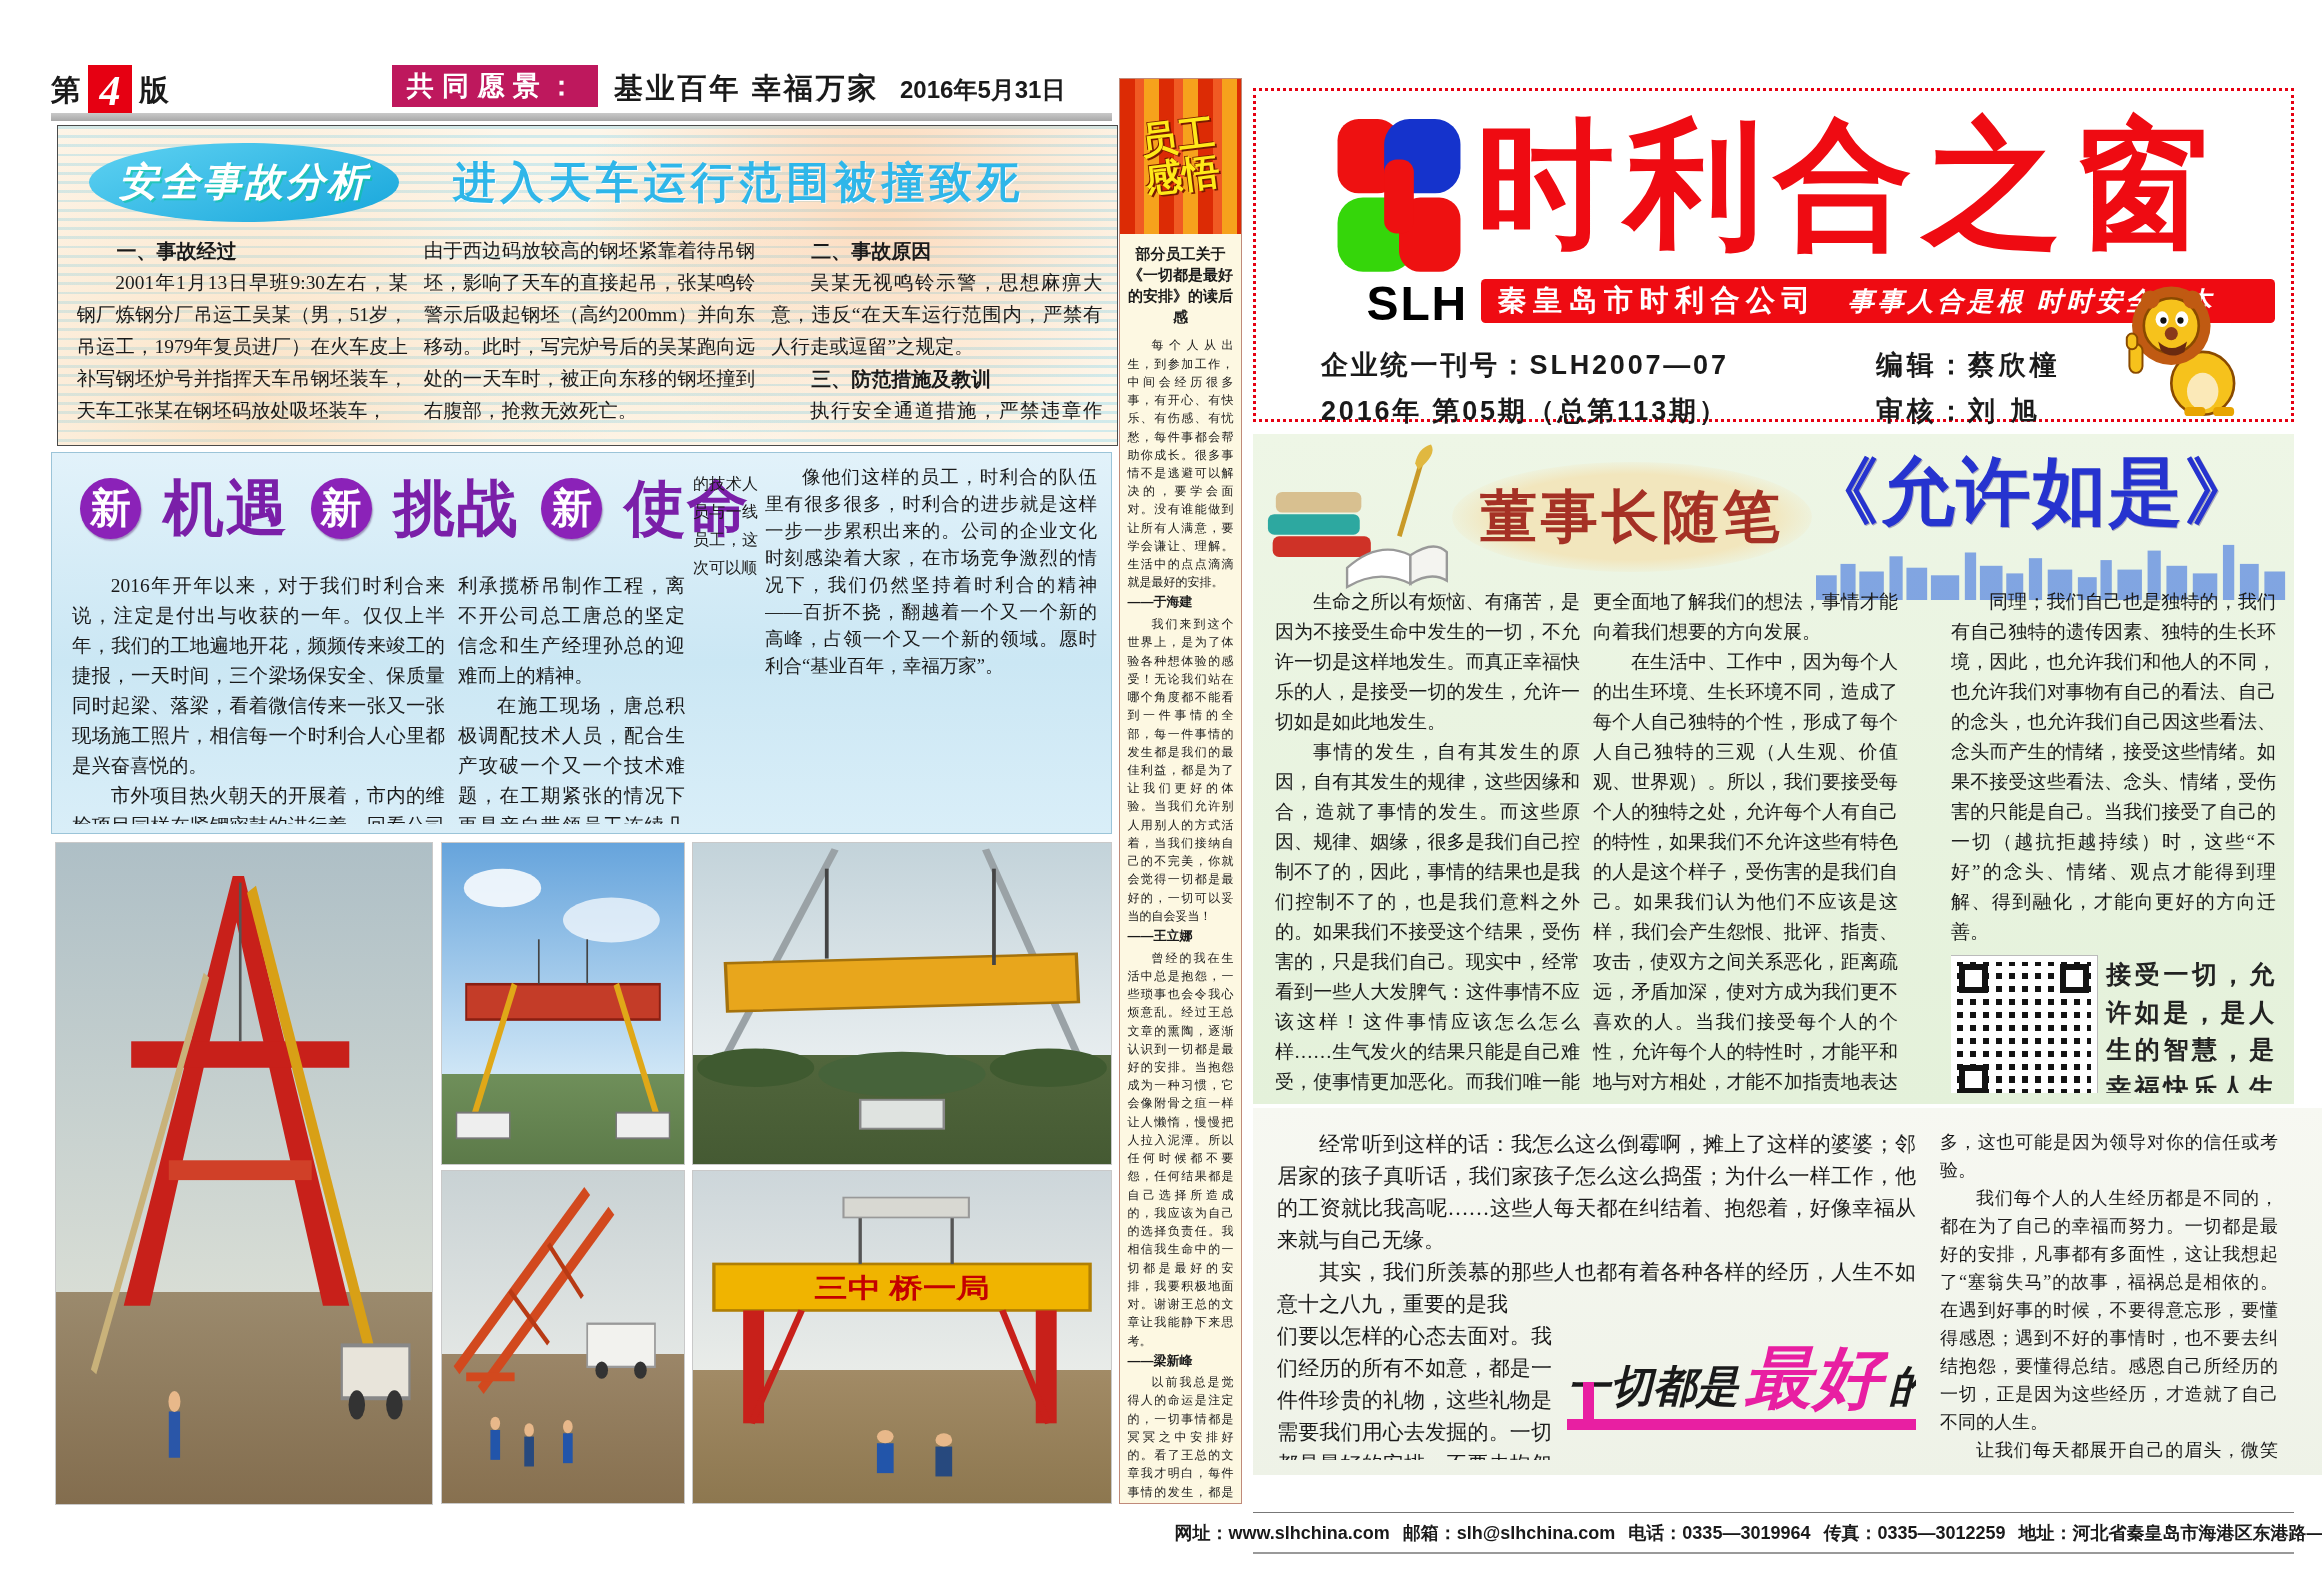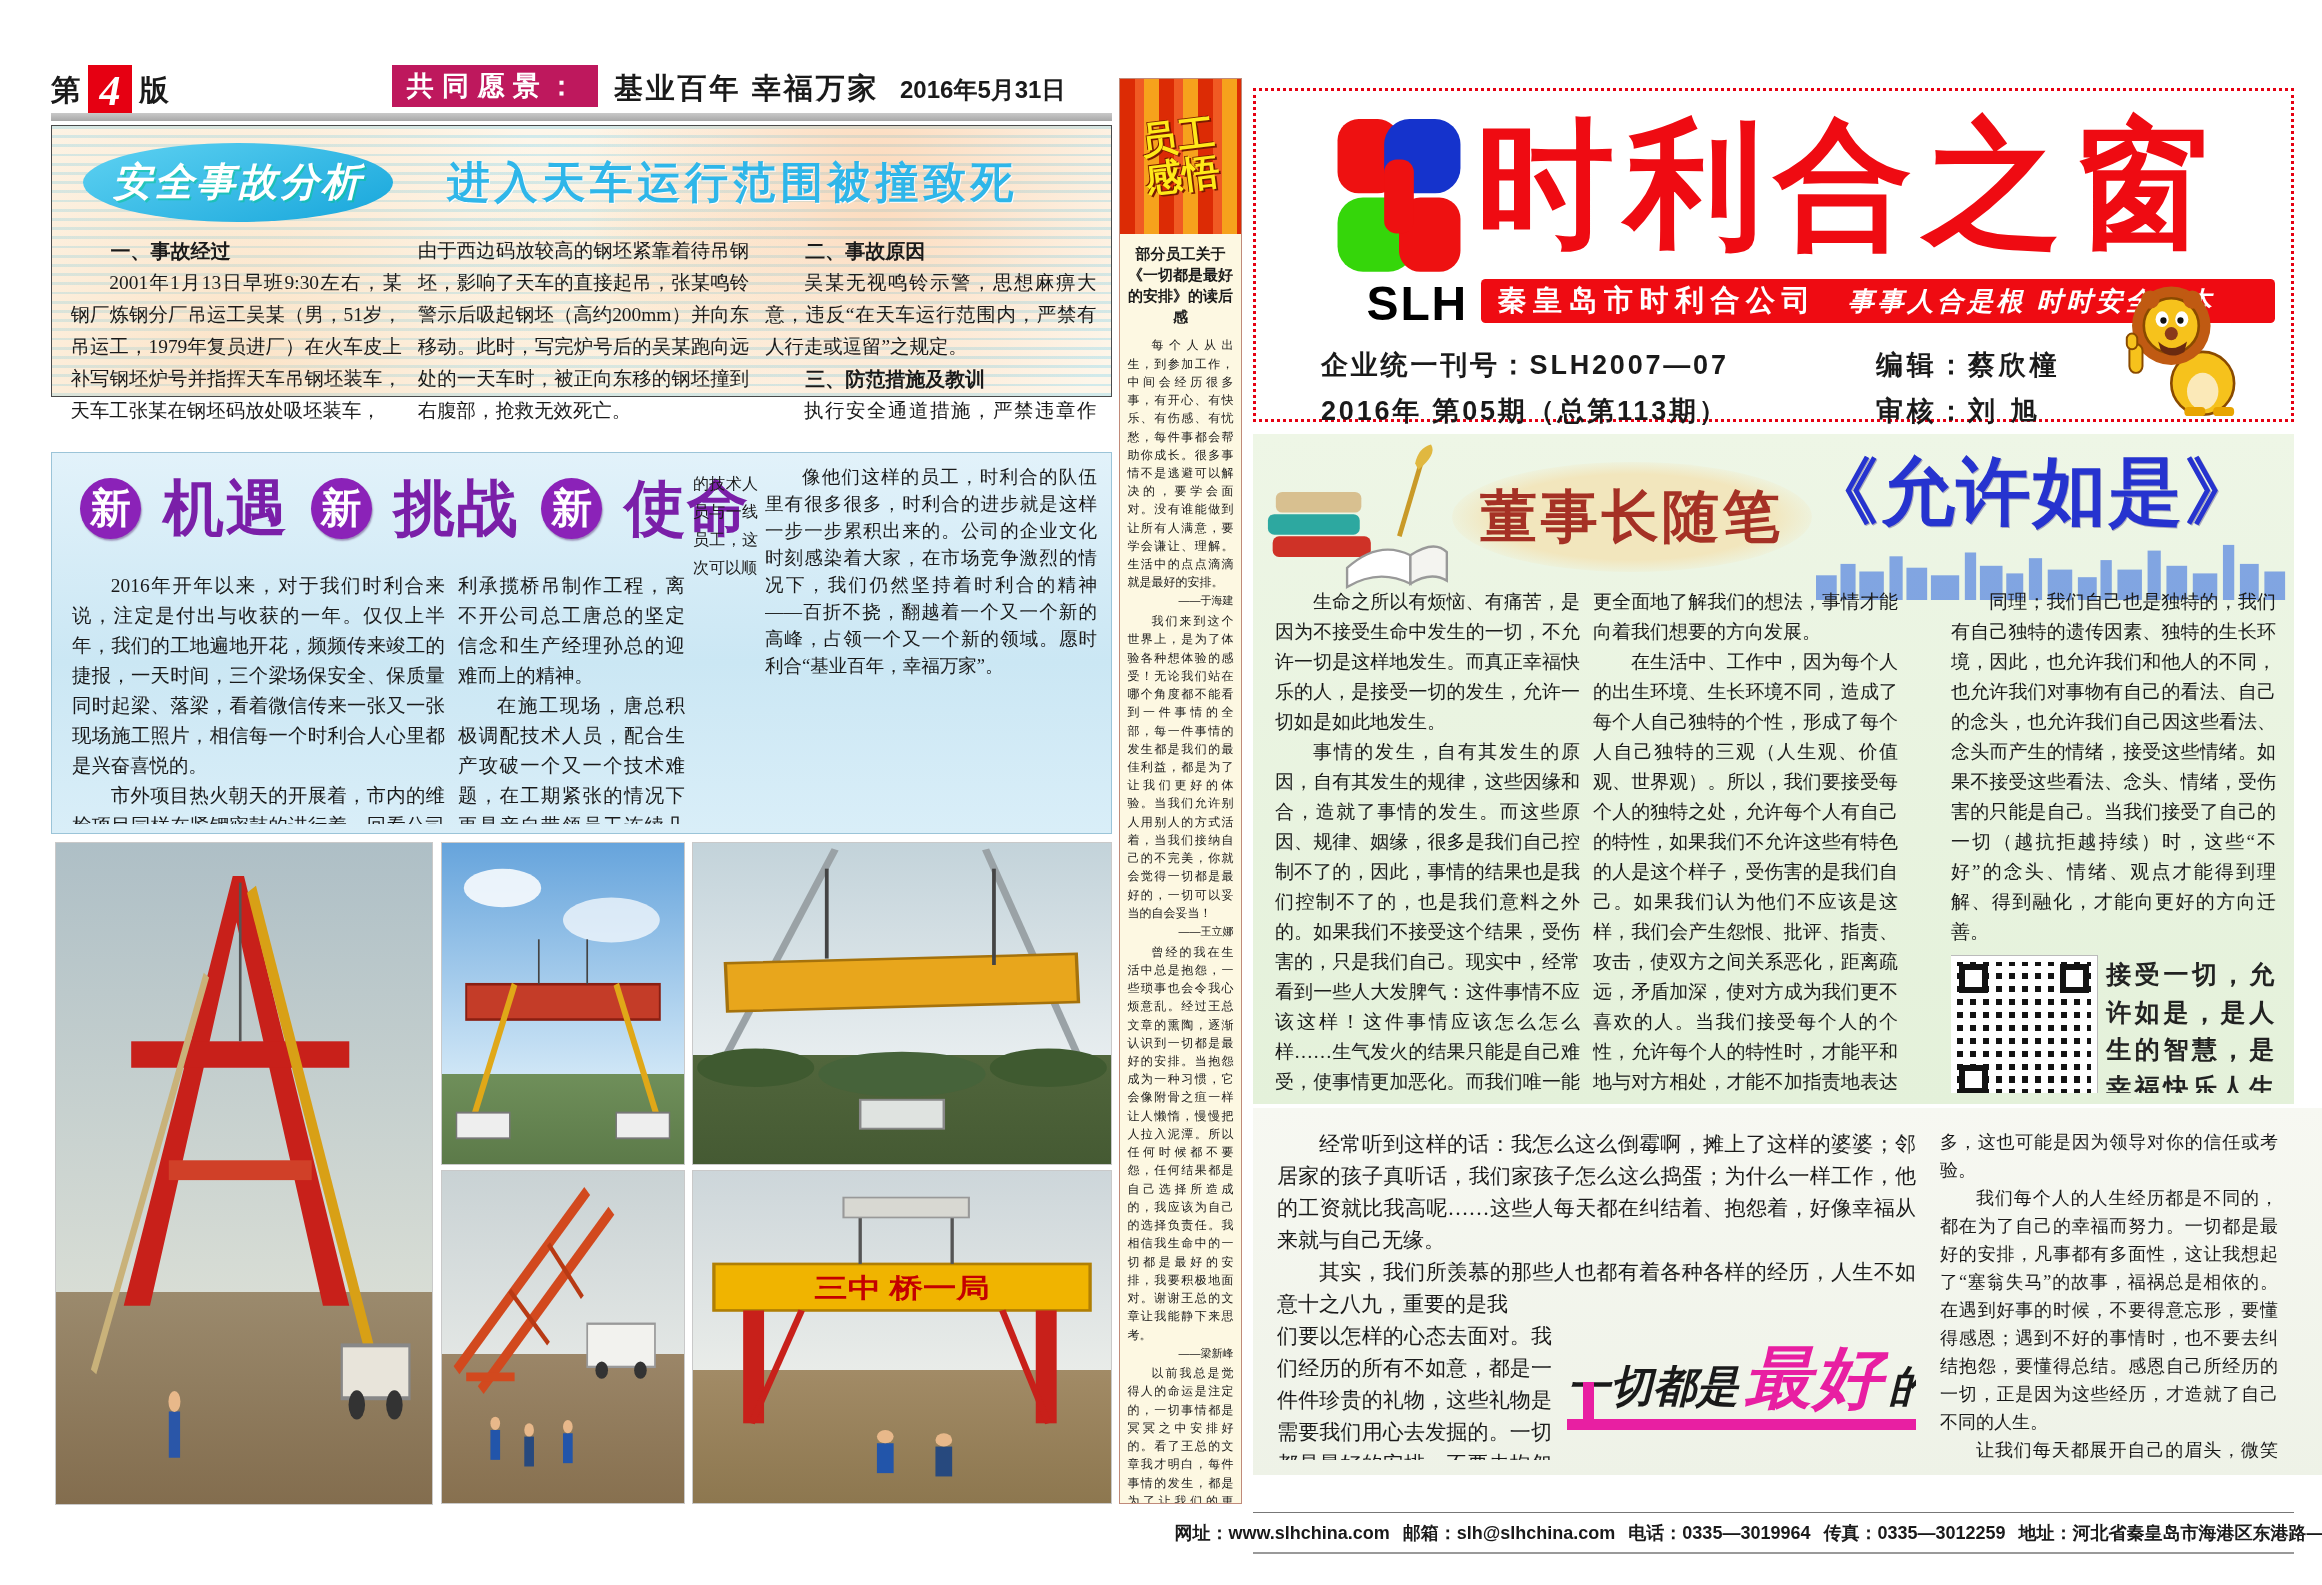--- a/index.html
+++ b/index.html
@@ -16,21 +16,21 @@
   .pageno{position:absolute;left:0;top:11px;font-weight:bold;font-size:29.5px;display:flex;align-items:center;gap:7.4px}
   .pageno .numbox{display:inline-block;width:44px;height:52px;background:#e60012;color:#fff;
     font-size:42px;font-style:italic;text-align:center;line-height:52px;font-family:"Liberation Serif",serif}
   .visionbox{position:absolute;left:341px;top:11px;height:42px;background:#be185d;color:#fff;
     font-weight:bold;font-size:27px;line-height:42px;padding:0 14.8px;letter-spacing:8.3px}
   .visiontext{position:absolute;left:563px;top:14.8px;font-weight:bold;font-size:29px;letter-spacing:2.8px}
   .lp-date{position:absolute;left:849px;top:20px;font-weight:bold;font-size:24px}
   .lp-rule{left:51px;top:113px;width:1061px;height:8.3px;background:linear-gradient(#c9c9c9,#a8a8a8)}
 
   
-  .accident{left:51px;top:125px;width:1061px;height:272px;border:1.8px solid #4a4a4a;
+  .accident{left:57px;top:125px;width:1061px;height:321px;border:1.8px solid #4a4a4a;
     background:
       radial-gradient(circle at 78% 22%,rgba(250,176,120,.40),transparent 34%),
       radial-gradient(circle at 18% 85%,rgba(249,205,158,.45),transparent 40%),
       radial-gradient(circle at 55% 60%,rgba(252,214,170,.30),transparent 30%),
       repeating-linear-gradient(180deg,rgba(108,205,236,.30) 0 2.8px,rgba(255,255,255,0) 2.8px 9.2px),
       #fdf6ea}
   .acc-badge{position:absolute;left:31px;top:16.6px;width:310px;height:79px;border-radius:50%;
     background:linear-gradient(160deg,#5fd2f2,#17a6db);display:flex;align-items:center;justify-content:center;
     color:#fff;font-weight:bold;font-style:italic;font-size:39px;letter-spacing:2.8px;
     text-shadow:1.8px 1.8px 0 rgba(8,198,148,.55)}
@@ -72,21 +72,21 @@
   .ganwu{left:1119px;top:78px;width:123px;height:1426px;border:0.9px solid #c08a7a;background:#fdf8e2;overflow:hidden}
   .g-head{height:155px;background:repeating-linear-gradient(90deg,#dc2b05 0 14.8px,#f05a23 14.8px 24px,#f6a21c 24px 39px);
     display:flex;align-items:center;justify-content:center}
   .g-head span{color:#ffe919;font-weight:bold;font-size:37px;font-family:"Liberation Sans",sans-serif;
     transform:rotate(-7deg);text-shadow:1.8px 1.8px 0 #7a1a02,-0.9px -0.9px 0 #7a1a02;letter-spacing:0.9px;
     writing-mode:horizontal-tb;line-height:1.05;text-align:center;display:inline-block;width:83px}
   .g-sub{padding:9.2px 4.6px 5.5px 4.6px;text-align:center;font-weight:bold;font-size:15px;line-height:1.4;
     font-family:"Liberation Sans",sans-serif}
   .g-entries{padding:3.7px 7.4px}
   .g-entries p{font-size:12px;line-height:1.52;text-align:justify;text-indent:2em}
-  .g-sig{display:block;text-align:right;font-weight:normal;font-size:11px;font-family:"Liberation Sans",sans-serif;margin:1.8px 0 3.7px}
+  .g-sig{display:block;font-weight:bold;font-size:13px;font-family:"Liberation Sans",sans-serif;margin:1.8px 0 3.7px}
 
   
   .masthead{left:1253px;top:88px;width:1041px;height:334px;border:3.7px dotted #e60012;background:#fff}
   .logo{position:absolute;left:22px;top:26px;width:190px;height:222px;text-align:right}
   .logo-sub{font-family:"Liberation Sans",sans-serif;font-weight:bold;font-size:48px;letter-spacing:1.8px;color:#000;line-height:1}
   .m-title{position:absolute;left:220px;top:1.8px;font-size:138px;font-weight:bold;color:#ef0b12;
     letter-spacing:11px;font-family:"Liberation Serif",serif;white-space:nowrap}
   .m-bar{position:absolute;left:225px;top:188px;width:794px;height:44px;background:#ef0b12;border-radius:4.6px;
     display:flex;align-items:center;padding:0 16.6px;color:#fff;white-space:nowrap}
   .m-bar .co{font-weight:bold;font-size:29px;letter-spacing:6.5px;font-family:"Liberation Sans",sans-serif}

